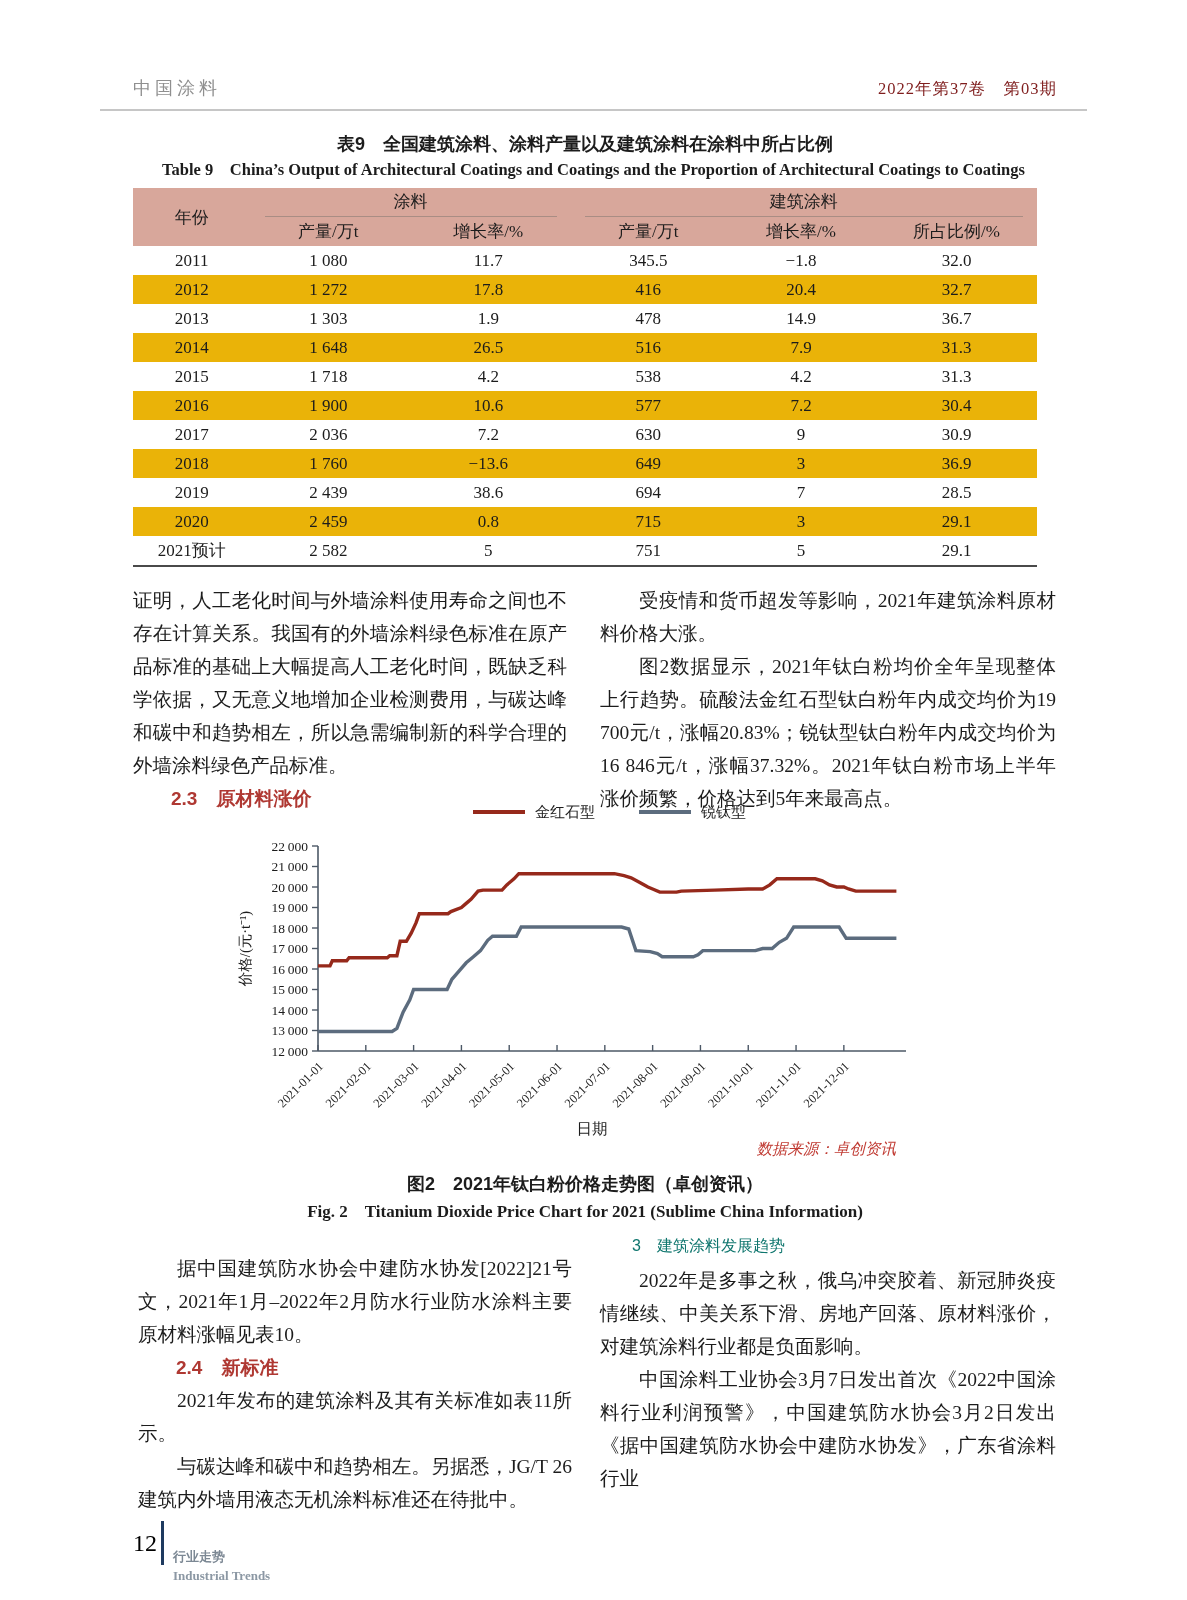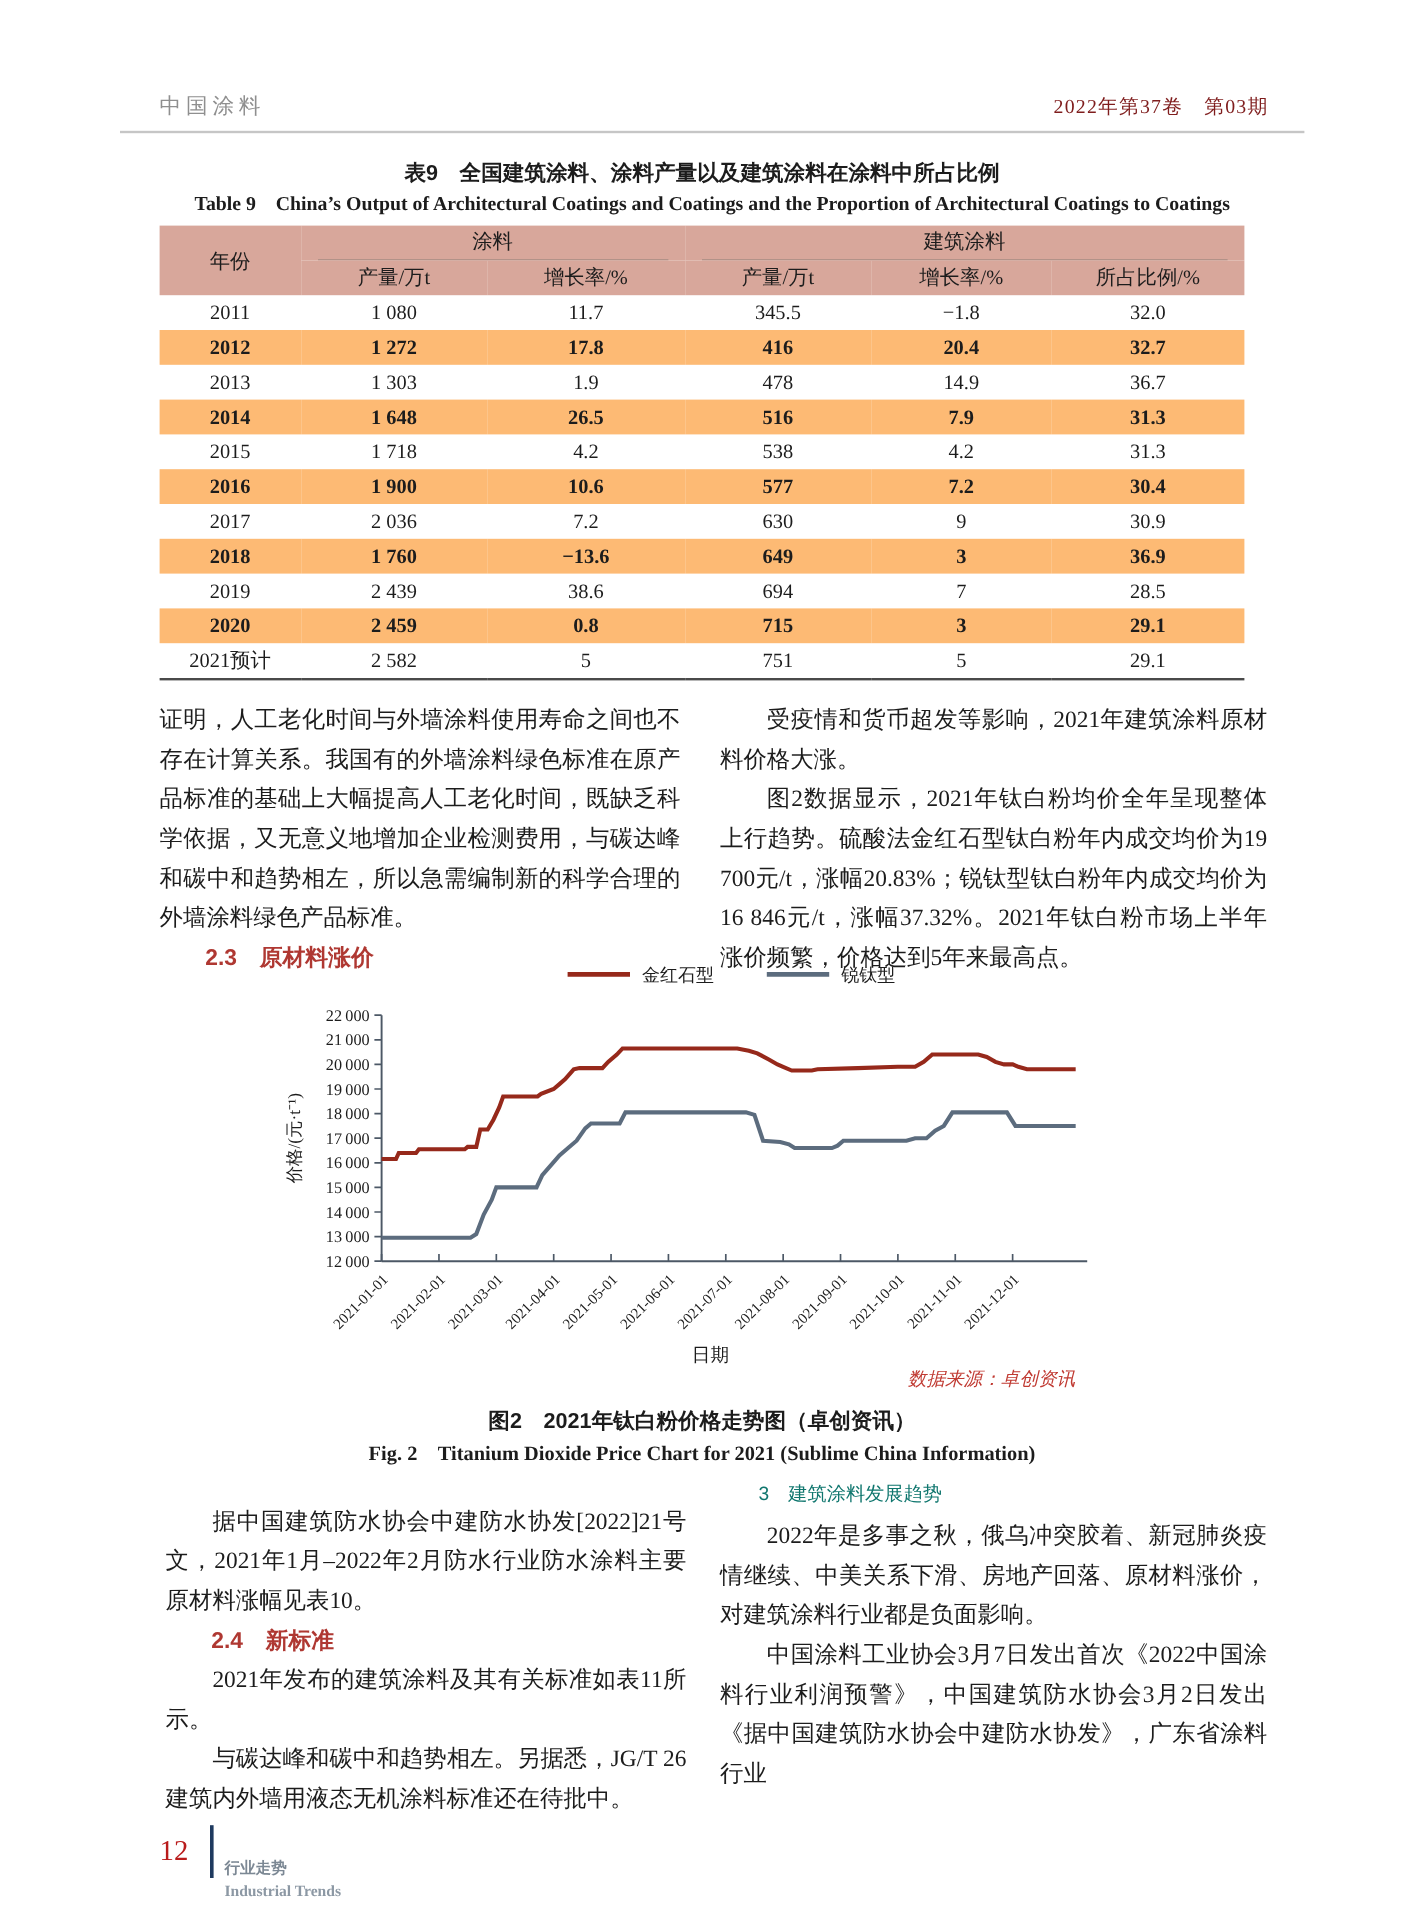--- a/index.html
+++ b/index.html
@@ -14,21 +14,21 @@
   .t9-cn{position:absolute;left:133px;top:132px;width:904px;text-align:center;
          font-family:"Liberation Sans",sans-serif;font-weight:bold;font-size:18px;}
   .t9-en{position:absolute;left:100px;top:159px;width:987px;text-align:center;
          font-weight:bold;font-size:16.5px;}
   
   table.t9{position:absolute;left:133px;top:188px;width:904px;border-collapse:collapse;
            font-size:17px;table-layout:fixed;border-bottom:2px solid #4a4a4a;}
   table.t9 th,table.t9 td{text-align:center;padding:0;font-weight:normal;height:29px;vertical-align:middle;}
   table.t9 thead tr{height:26px;}
   table.t9 thead th{background:#d8a79b;}
-  tr.band td{background:#fdba74;font-weight:bold;}
+  tr.band td{background:#eab308;}
   .grpline{border-bottom:1px solid #a98d84;margin:0 14px;padding:1px 0 3px;}
   
   .col{position:absolute;font-size:19.5px;line-height:33px;text-align:justify;}
   .c-l1{left:133px;top:584px;width:434px;}
   .c-r1{left:600px;top:584px;width:456px;}
   .c-l2{left:122px;top:1252px;width:434px;margin-left:16px;}
   .c-r2{left:600px;top:1228px;width:456px;}
   .col p{margin:0;text-indent:2em;}
   .col p.noindent{text-indent:0;}
   .sechead{font-family:"Liberation Sans",sans-serif;font-weight:bold;color:#af3832;
@@ -36,21 +36,21 @@
   .bigsec{font-family:"Liberation Sans",sans-serif;font-weight:normal;color:#0f766e;
           font-size:16px;text-indent:0;margin:0 0 8px;line-height:36px;}
   
   .chartbox{position:absolute;left:228px;top:796px;width:700px;height:368px;}
   .cap-cn{position:absolute;left:133px;top:1172px;width:904px;text-align:center;
           font-family:"Liberation Sans",sans-serif;font-weight:bold;font-size:18px;}
   .cap-en{position:absolute;left:133px;top:1200px;width:904px;text-align:center;
           font-weight:bold;font-size:17px;}
   
   .pgfoot{position:absolute;left:133px;top:1502px;display:flex;align-items:center;}
-  .pgfoot .num{font-size:24px;color:#b91c1c;margin-right:18px;}
+  .pgfoot .num{font-size:24px;color:#000000;margin-right:4px;}
   .pgfoot .bar{width:3px;height:44px;background:#1e3a5f;margin-right:9px;}
   .pgfoot .cn{font-family:"Liberation Sans",sans-serif;font-weight:bold;font-size:13px;color:#7c8894;line-height:22px;margin-top:44px;}
   .pgfoot .en{font-size:13px;color:#8c98a4;font-weight:bold;line-height:16px;}
 </style>
 </head>
 <body>
 
 <div class="page">
 
   <div class="pghead">

